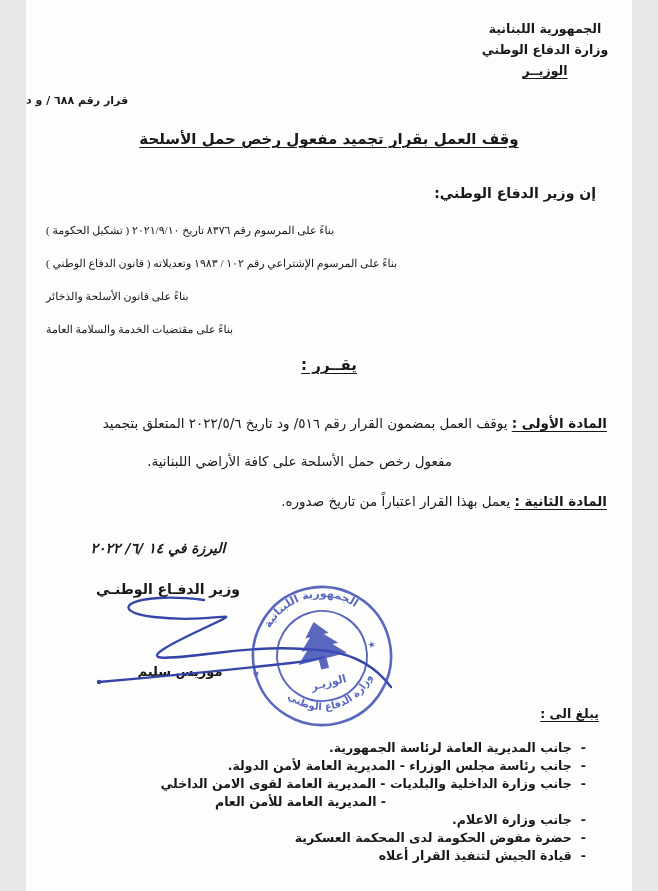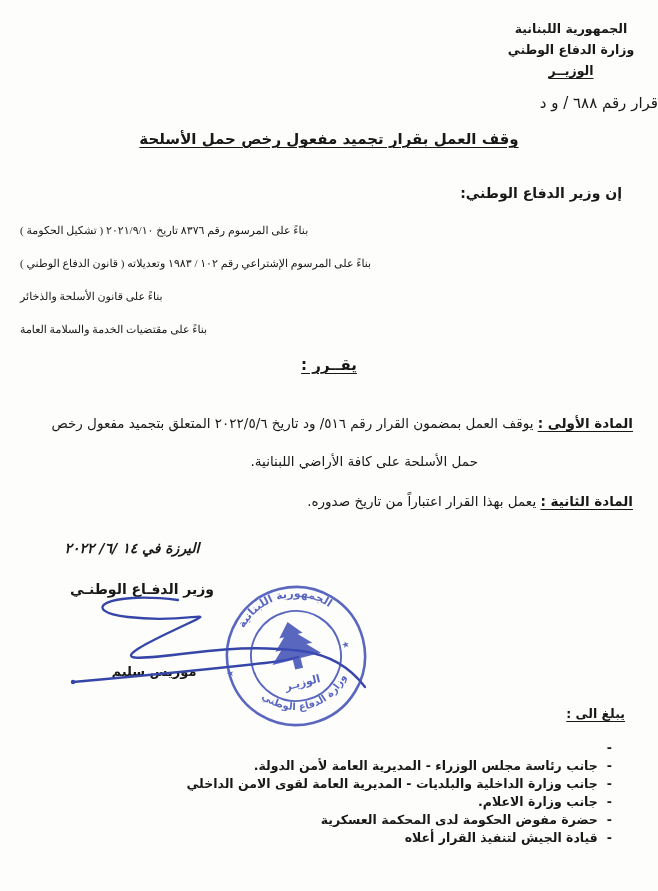--- a/index.html
+++ b/index.html
@@ -1,36 +1,36 @@
 <!DOCTYPE html>
 <html lang="ar" dir="rtl"><head>
 <meta charset="utf-8">
 <style>
   html, body { margin: 0; padding: 0; background: #e8e8e8; }
   .page {
     position: relative;
-    width: 658px;
+    width: 606px;
     height: 891px;
     margin: 0 auto;
     background: #fdfdfc;
     direction: rtl;
     font-family: "DejaVu Sans", sans-serif;
     color: #181818;
     overflow: hidden;
   }
   .abs { position: absolute; }
   .u { text-decoration: underline; text-underline-offset: 3px; }
 
   .letterhead {
     top: 18px; right: 12px; width: 150px;
     text-align: center; font-size: 12.5px; font-weight: bold; line-height: 21px;
   }
   .decree-no {
     top: 94px; left: 0; right: 0;
-    text-align: right; font-size: 15px; font-weight: normal;
+    text-align: left; font-size: 11px; font-weight: bold;
   }
   .doc-title {
     top: 130px; left: 0; right: 0;
     text-align: center; font-size: 15px; font-weight: bold;
   }
   .intro { top: 185px; right: 36px; font-size: 14px; font-weight: bold; }
   .preamble {
     top: 214px; right: 50px; left: 20px;
     font-size: 11px; line-height: 33px; text-align: left; font-family: Liberation Serif, serif;
   }
@@ -123,28 +123,32 @@
         <path d="M75,40 L63,54 L68,54 L56,66 L62,66 L50,78 L71,78 L71,88 L79,88 L79,78 L100,78 L88,66 L94,66 L82,54 L87,54 Z"></path>
         <text x="75" y="106" font-size="11" font-weight="bold" text-anchor="middle">الوزيـر</text>
       </g>
     </g>
   </svg>
 
   <div class="abs notify-label u">يبلغ الى :</div>
   <div class="abs notify-list">
     <div class="nrow">
       <span class="dash">-</span>
+      <span>جانب المديرية العامة لرئاسة الجمهورية.</span>
     </div>
     <div class="nrow">
       <span class="dash">-</span>
       <span>جانب رئاسة مجلس الوزراء - المديرية العامة لأمن الدولة.</span>
     </div>
     <div class="nrow">
       <span class="dash">-</span>
       <span>جانب وزارة الداخلية والبلديات - المديرية العامة لقوى الامن الداخلي</span>
+    </div>
+    <div class="nrow indent">
+      <span>- المديرية العامة للأمن العام</span>
     </div>
     <div class="nrow">
       <span class="dash">-</span>
       <span>جانب وزارة الاعلام.</span>
     </div>
     <div class="nrow">
       <span class="dash">-</span>
       <span>حضرة مفوض الحكومة لدى المحكمة العسكرية</span>
     </div>
     <div class="nrow">

